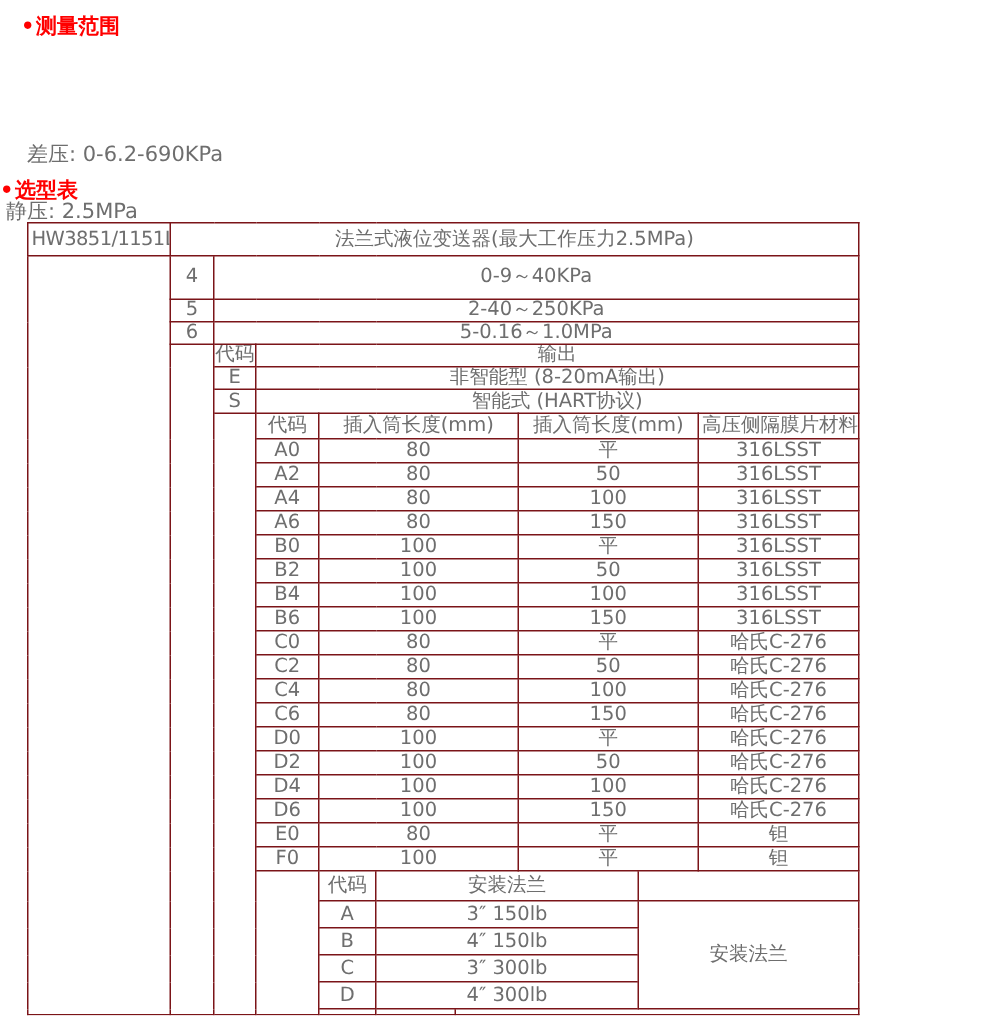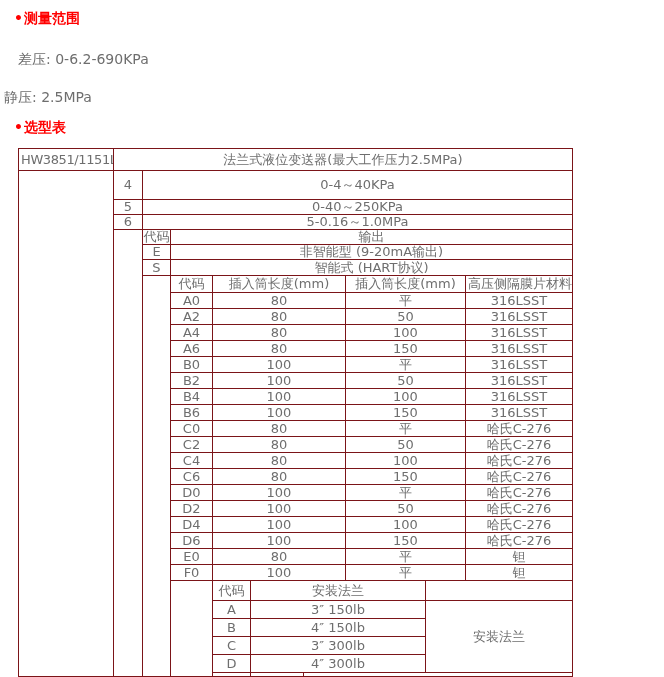--- a/index.html
+++ b/index.html
@@ -20,20 +20,21 @@
     line-height: 16px;
     white-space: nowrap;
   }
   .heading .bullet { font-size: 14px; margin-right: 1px; }
   .spec-line {
     position: absolute;
     color: #6E6E6E;
     font-size: 14px;
     line-height: 16px;
     white-space: nowrap;
+    margin-top: 44px;
   }
   table.sel {
     position: absolute;
     left: 18px;
     top: 148px;
     width: 554px;
     border-collapse: collapse;
     table-layout: fixed;
     color: #6E6E6E;
     font-size: 13px;
@@ -67,21 +68,21 @@
 <div class="page">
 
   <div class="heading" style="left:14px; top:10px;">
     <span class="bullet">•</span><span>测量范围</span>
   </div>
 
   <div class="spec-line" style="left:18px; top:51px;">差压: 0-6.2-690KPa</div>
 
   <div class="spec-line" style="left:4px; top:89px;">静压: 2.5MPa</div>
 
-  <div class="heading" style="left:14px; top:119px;">
+  <div class="heading" style="left:0; top:119px;">
     <span class="bullet">•</span><span>选型表</span>
   </div>
 
   <table class="sel">
     <colgroup>
       <col style="width:95px">
         <col style="width:29px">
         <col style="width:28px">
         <col style="width:42px">
         <col style="width:38px">
@@ -94,39 +95,39 @@
 
     <tbody>
         <tr class="h22">
       <td class="model">HW3851/1151LT</td>
       <td colspan="9" class="l">法兰式液位变送器(最大工作压力2.5MPa)</td>
     </tr>
 
     <tr class="h29">
       <td rowspan="31"></td>
       <td class="c vtop">4</td>
-      <td colspan="8" class="l vbot">0-4～40KPa</td>
+      <td colspan="8" class="l vbot">0-9～40KPa</td>
     </tr>
     <tr class="h15">
       <td class="c">5</td>
-      <td colspan="8" class="l">0-40～250KPa</td>
+      <td colspan="8" class="l">2-40～250KPa</td>
     </tr>
     <tr class="h15">
       <td class="c">6</td>
       <td colspan="8" class="l">5-0.16～1.0MPa</td>
     </tr>
 
     <tr class="h15">
       <td rowspan="28"></td>
       <td class="l" style="padding:0;">代码</td>
       <td colspan="7" class="l">输出</td>
     </tr>
     <tr class="h15">
       <td class="c">E</td>
-      <td colspan="7" class="l">非智能型 (9-20mA输出)</td>
+      <td colspan="7" class="l">非智能型 (8-20mA输出)</td>
     </tr>
     <tr class="h16">
       <td class="c">S</td>
       <td colspan="7" class="l">智能式 (HART协议)</td>
     </tr>
 
     <tr class="h17">
       <td rowspan="25"></td>
       <td class="c">代码</td>
       <td colspan="3" class="c">插入筒长度(mm)</td>

